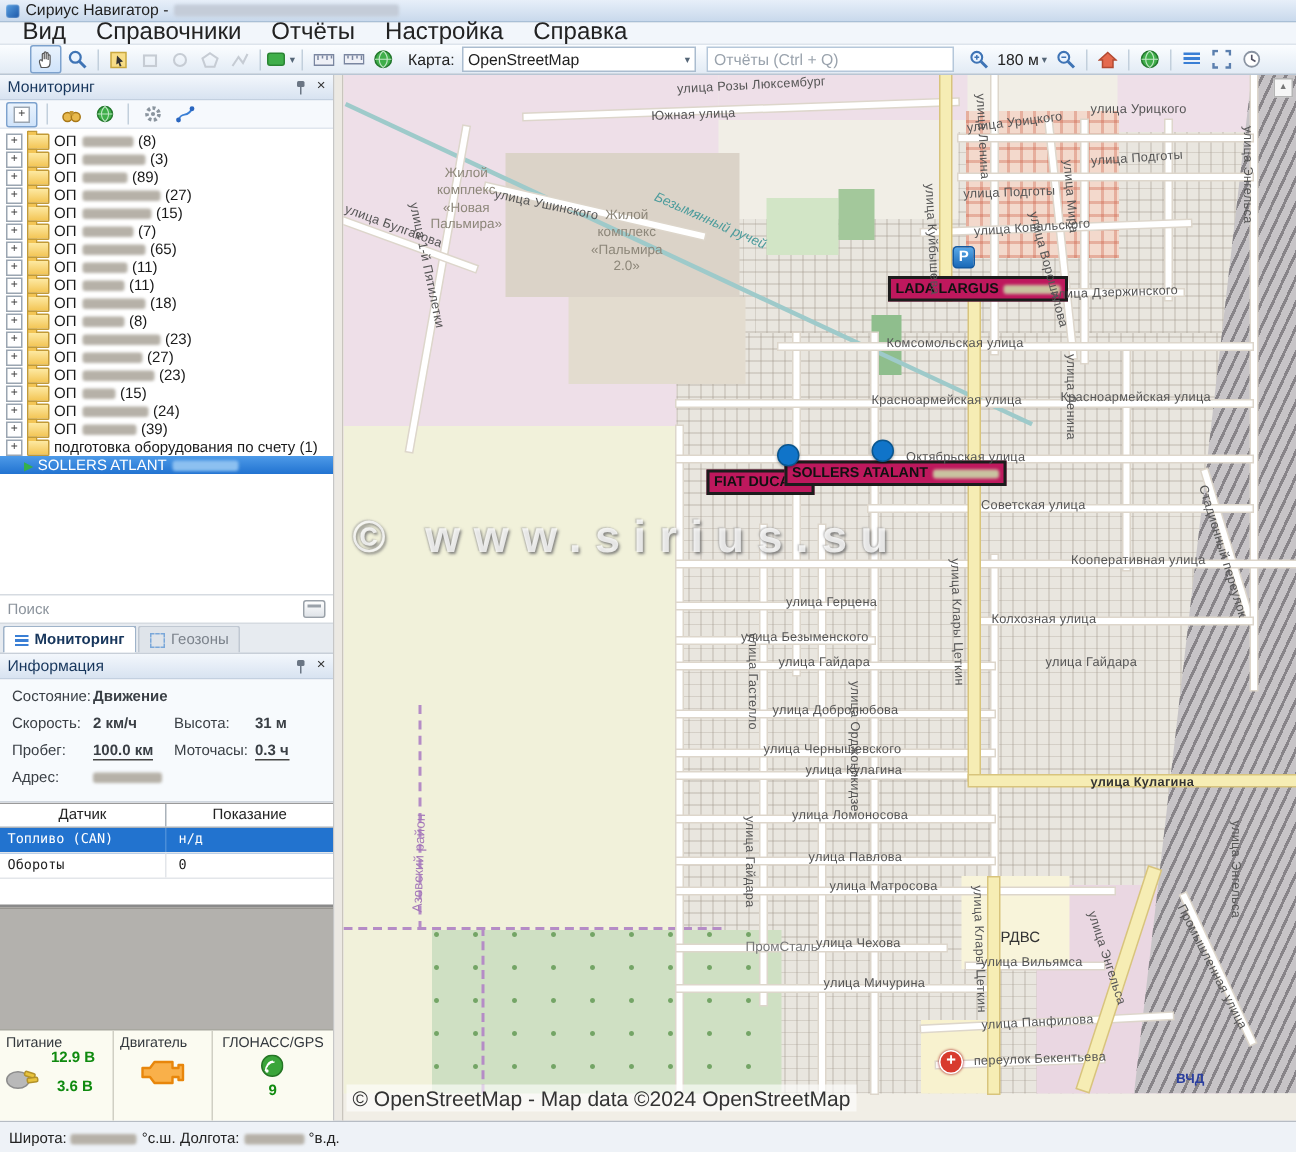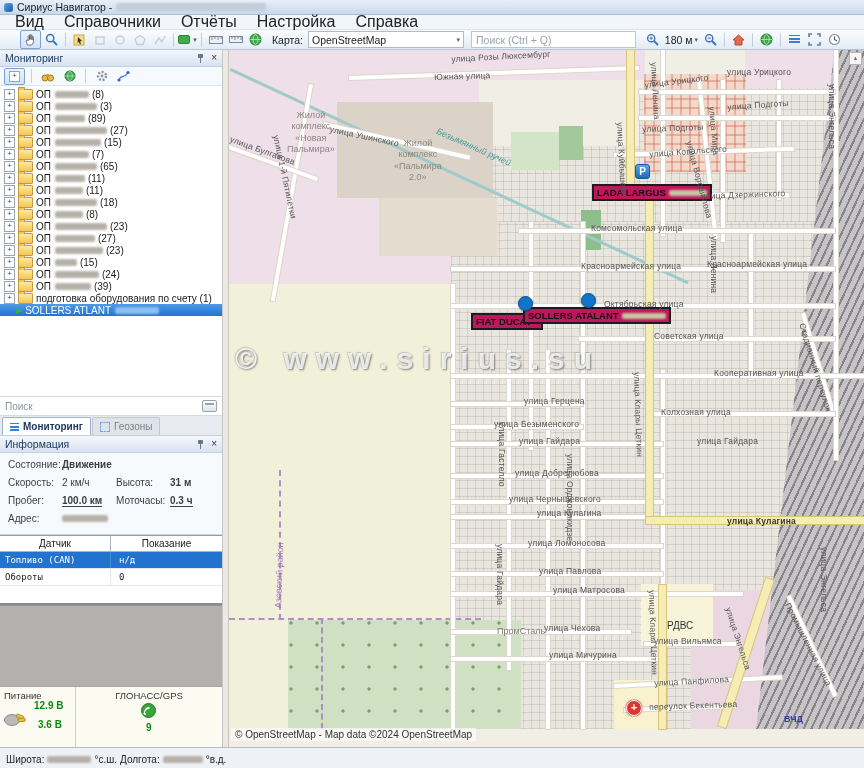--- a/index.html
+++ b/index.html
@@ -45,21 +45,21 @@
   .kbicon{width:13px;height:10px;border:1px solid #9aa1a9;border-radius:2px;background:linear-gradient(#fff,#dfe3e8);position:relative}
   .kbicon:before{content:"";position:absolute;left:2px;top:2px;width:9px;height:2px;background:#9aa1a9}
   .tabsrow{height:19px;background:#e7ebf0;border-bottom:1px solid #c8cfd8;display:flex;align-items:flex-end;padding-left:2px;gap:1px}
   .tab{height:17px;display:flex;align-items:center;gap:4px;padding:0 7px;font-size:10px;color:#7b828b;border:1px solid #c0c8d2;border-bottom:none;background:#dfe4ea;border-radius:2px 2px 0 0}
   .tab.active{background:#fff;color:#17365c;font-weight:bold;border-color:#9fb3c9}
   .ic-list{width:9px;height:8px;background:repeating-linear-gradient(#3a7fd5 0 1.5px,transparent 1.5px 3.2px);flex:none}
   .ic-geo{width:8px;height:8px;border:1px dashed #7aa7d9;flex:none}
   .infobody{height:81px;position:relative;background:#f7fafd;font-size:10px;border-bottom:1px solid #cfd6de}
   .infobody span{position:absolute;white-space:nowrap;color:#3a3f45}
   .val-green{color:#089e2d;font-weight:bold}
-  .val-blue{color:#1526c8;font-weight:normal}
+  .val-blue{color:#1526c8;font-weight:bold}
   .val-bold{color:#111;font-weight:bold}
   .val-link{color:#111;font-weight:bold;border-bottom:1px solid #444}
   .sensortable{height:67px;border-top:1px solid #9a9a9a;border-bottom:2px solid #8a8a8a;background:#fff}
   .sthead{height:15px;display:flex;border-bottom:1px solid #aab2ba;font-size:10px;color:#222}
   .sthead div{display:flex;align-items:center;justify-content:center}
   .sthead .c1{width:110px;border-right:1px solid #aab2ba}
   .sthead .c2{flex:1}
   .srow{height:16px;display:flex;align-items:center;font-family:"DejaVu Sans Mono",monospace;font-size:9px;color:#222;border-bottom:1px solid #e3e6ea}
   .srow .scell{padding-left:5px;white-space:nowrap;overflow:hidden}
   .srow .name{width:105px;border-right:1px solid #e3e6ea;align-self:stretch;display:flex;align-items:center}
@@ -89,21 +89,21 @@
   .road.stream{background:#9ecaca;box-shadow:none}
   .sl{position:absolute;font-size:8.5px;color:#555;white-space:nowrap;transform-origin:0 0;letter-spacing:.2px;z-index:3}
   .area-label{position:absolute;white-space:pre-line;line-height:1.25;text-align:center;transform-origin:0 0;z-index:3}
   .mk{position:absolute;z-index:5}
   .m-dot{width:13px;height:13px;border-radius:50%;background:#1074c9;border:1px solid #0a568f;box-shadow:0 1px 2px rgba(0,0,0,.35)}
   .m-park{width:13px;height:13px;border-radius:3px;background:linear-gradient(#58a8e8,#1a6ab8);color:#fff;font-weight:bold;font-size:10px;text-align:center;line-height:13px;border:1px solid #1259a0}
   .m-hosp{width:14px;height:14px;border-radius:50%;background:#d83a2e;color:#fff;font-weight:bold;font-size:11px;text-align:center;line-height:13px;border:1px solid #fff;box-shadow:0 0 2px #900}
   .veh{position:absolute;height:13px;background:#be185d;border:2px solid #1c1c1c;display:flex;align-items:center;gap:3px;padding:0 3px;font-size:9.5px;font-weight:bold;color:#111;white-space:nowrap;overflow:hidden;z-index:4}
   .veh .smudge{background:#c9c3a0;height:6px}
   .wm{position:absolute;left:6px;top:292px;font-size:30px;font-weight:bold;letter-spacing:9px;color:rgba(255,255,255,.8);text-shadow:1px 1px 2px rgba(110,110,110,.85),-1px -1px 1px rgba(160,160,160,.5);z-index:6;white-space:nowrap}
-  .attribution{position:absolute;left:2px;bottom:6px;background:rgba(255,255,255,.6);padding:1px 4px;font-size:10px;color:#333;z-index:7;white-space:nowrap}
+  .attribution{position:absolute;left:2px;bottom:6px;background:rgba(255,255,255,.6);padding:1px 4px;font-size:14px;color:#333;z-index:7;white-space:nowrap}
   .mapscroll{position:absolute;right:2px;top:2px;width:11px;height:11px;background:#f6f6f6;border:1px solid #b5b5b5;color:#777;font-size:6px;text-align:center;line-height:11px;z-index:8}
   svg{display:block}
 </style>
 </head>
 <body>
 
 <div class="titlebar">
   <div class="appicon"></div>
   <span class="titletext">Сириус Навигатор -</span>
   <span class="smudge" style="width:150px;height:8px;background:#c4ccd8"></span>
@@ -182,21 +182,21 @@
         <circle cx="6.5" cy="6.5" r="5.5" fill="#3fae4a" stroke="#22762c"></circle>
         <path d="M1 6.5 h11 M6.5 1 a7 7 0 0 1 0 11 M6.5 1 a7 7 0 0 0 0 11" fill="none" stroke="#bfe6c4" stroke-width="0.8"></path>
       </svg>
     </div>
   <span class="tlabel">Карта:</span>
   <div class="combo">
     <span>OpenStreetMap</span>
       <span class="caret">▾</span>
   </div>
   <div class="searchbox">
-      <span>Поиск (Ctrl + Q)</span>
+      <span>Отчёты (Ctrl + Q)</span>
     </div>
   <div class="tbtn">
       <svg width="13" height="13" viewBox="0 0 13 13">
         <circle cx="5.2" cy="5.2" r="3.6" fill="#eaf3fe" stroke="#3f74b5" stroke-width="1.4"></circle>
         <path d="M3.6 5.2 h3.2 M5.2 3.6 v3.2" stroke="#3f74b5"></path>
         <line x1="8" y1="8" x2="12" y2="12" stroke="#3f74b5" stroke-width="2"></line>
       </svg>
     </div>
   <div class="scale">
       <span>180 м</span>
@@ -490,20 +490,26 @@
     <div class="gauges">
       <div class="gbox g1">
         <div class="glabel">Питание</div>
         <svg width="24" height="18" style="position:absolute;left:3px;top:22px">
           <ellipse cx="9" cy="11" rx="7.5" ry="5.5" fill="#b9b9b9" stroke="#8d8d8d"></ellipse>
           <rect x="14" y="5" width="7" height="3" rx="1" fill="#e8c33c" stroke="#b3922a" transform="rotate(18 14 5)"></rect>
           <rect x="15" y="10" width="7" height="3" rx="1" fill="#e8c33c" stroke="#b3922a" transform="rotate(-8 15 10)"></rect>
         </svg>
         <span class="gval" style="left:34px;top:13px">12.9 В</span>
         <span class="gval" style="left:38px;top:32px">3.6 В</span>
+      </div>
+      <div class="gbox g2">
+        <div class="glabel">Двигатель</div>
+        <svg width="34" height="24" style="position:absolute;left:15px;top:16px">
+          <path d="M4 9 H9 L12 5 H24 V9 H28 V7 H31 V17 H28 V15 H24 V19 H12 L9 15 H4 Z" fill="#f9b04a" stroke="#e8860b" stroke-width="1.6" stroke-linejoin="round"></path>
+        </svg>
       </div>
       <div class="gbox g3">
         <div class="glabel" style="text-align:center">ГЛОНАСС/GPS</div>
         <svg width="15" height="15" style="position:absolute;left:50%;margin-left:-8px;top:16px">
           <circle cx="7.5" cy="7.5" r="7" fill="#3aa53a" stroke="#257525"></circle>
           <path d="M4 8.5 a4 4 0 0 1 4-4 M3 11 a6 6 0 0 1 6-6" fill="none" stroke="#fff" stroke-width="1.1"></path>
           <circle cx="4" cy="11" r="1.1" fill="#fff"></circle>
         </svg>
         <span class="gval" style="left:50%;margin-left:-3px;top:35px">9</span>
       </div>

